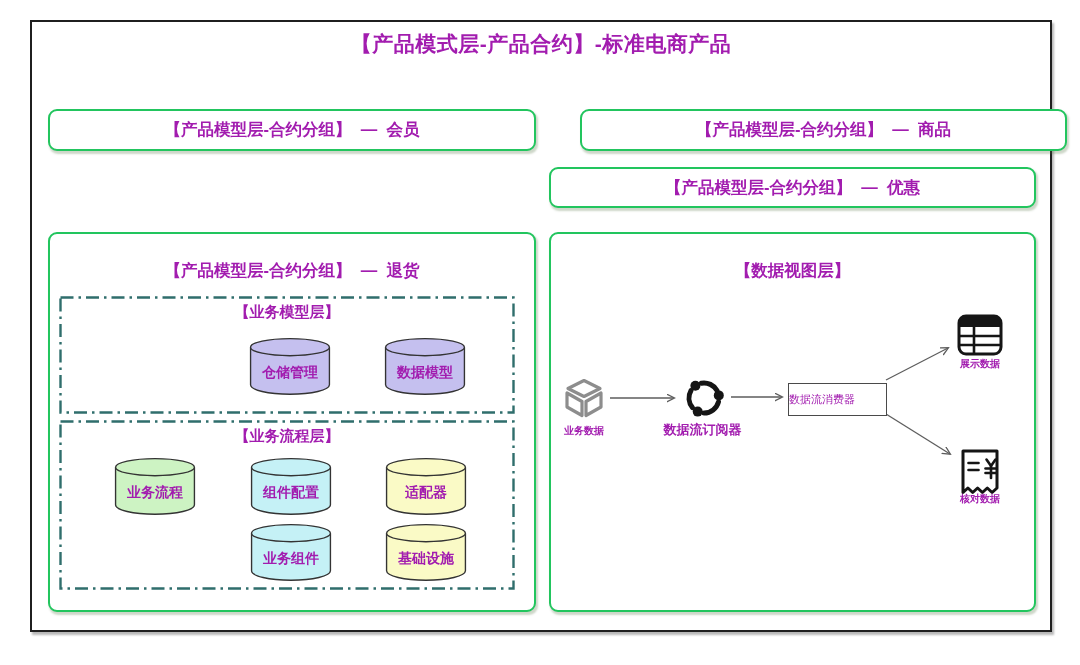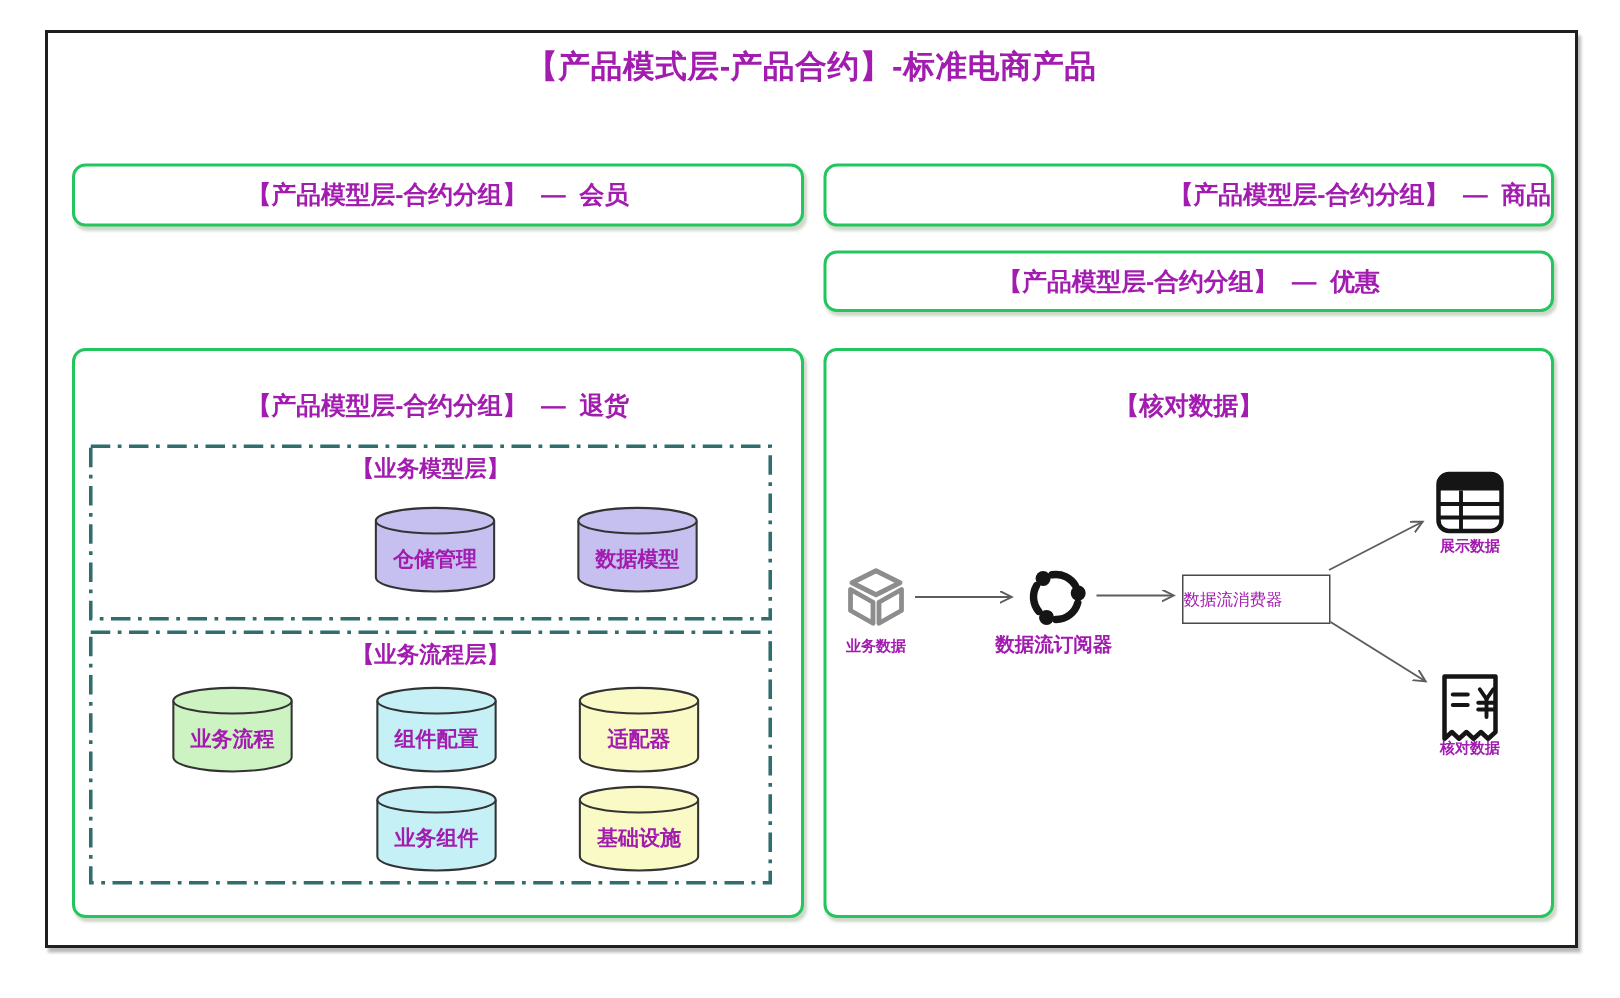--- a/index.html
+++ b/index.html
@@ -59,21 +59,21 @@
 <body>
 
 <div class="stage">
 
   <div class="abs outer-frame"></div>
   <div class="abs main-title">【产品模式层-产品合约】-标准电商产品</div>
 
   <div class="abs gbox" style="left:48px;top:109px;width:484px;height:38px;">
     <span class="gbox-label">【产品模型层-合约分组】  —  会员</span>
   </div>
-  <div class="abs gbox" style="left:549px;top:109px;width:483px;height:38px;justify-content:flex-end;">
+  <div class="abs gbox" style="left:580px;top:109px;width:483px;height:38px;">
     <span class="gbox-label">【产品模型层-合约分组】  —  商品</span>
   </div>
   <div class="abs gbox" style="left:549px;top:167px;width:483px;height:37px;">
     <span class="gbox-label">【产品模型层-合约分组】  —  优惠</span>
   </div>
 
   <div class="abs gbox gbox-lg" style="left:48px;top:232px;width:484px;height:376px;">
     <div class="panel-title">【产品模型层-合约分组】  —  退货</div>
   </div>
 
@@ -133,21 +133,21 @@
   </div>
   <div class="abs cyl" style="left:383px;top:522px;">
     <svg viewBox="0 0 100 70" width="86" height="60">
       <path d="M4 13 v44 a46 11 0 0 0 92 0 v-44" stroke="#333" stroke-width="1.6" fill="#fafac6"></path>
       <ellipse cx="50" cy="13" rx="46" ry="10" stroke="#333" stroke-width="1.6" fill="#fafac6"></ellipse>
     </svg>
     <span class="cyl-label">基础设施</span>
   </div>
 
   <div class="abs gbox gbox-lg" style="left:549px;top:232px;width:483px;height:376px;">
-    <div class="panel-title">【核对数据】</div>
+    <div class="panel-title">【数据视图层】</div>
   </div>
 
   <svg class="abs no-events" style="left:0;top:0;" width="1080" height="665">
     <defs>
       <marker id="arrow" markerWidth="10" markerHeight="10" refX="7.5" refY="4" orient="auto" markerUnits="userSpaceOnUse">
         <path d="M0 0 L8 4 L0 8" fill="none" stroke="#5d5d5d" stroke-width="1.3"></path>
       </marker>
     </defs>
     <g stroke="#5d5d5d" stroke-width="1.3" fill="none">
       <line x1="610" y1="398" x2="674" y2="398" marker-end="url(#arrow)"></line>

